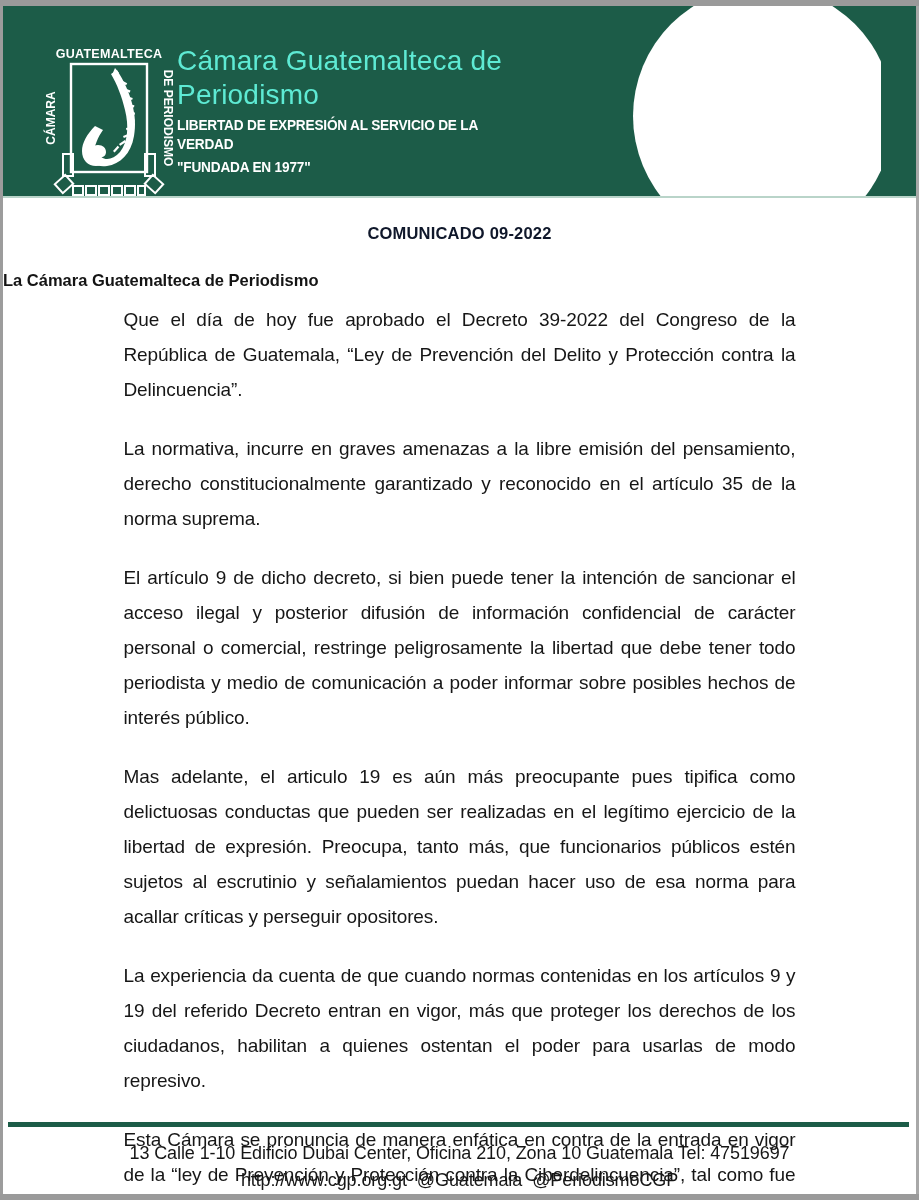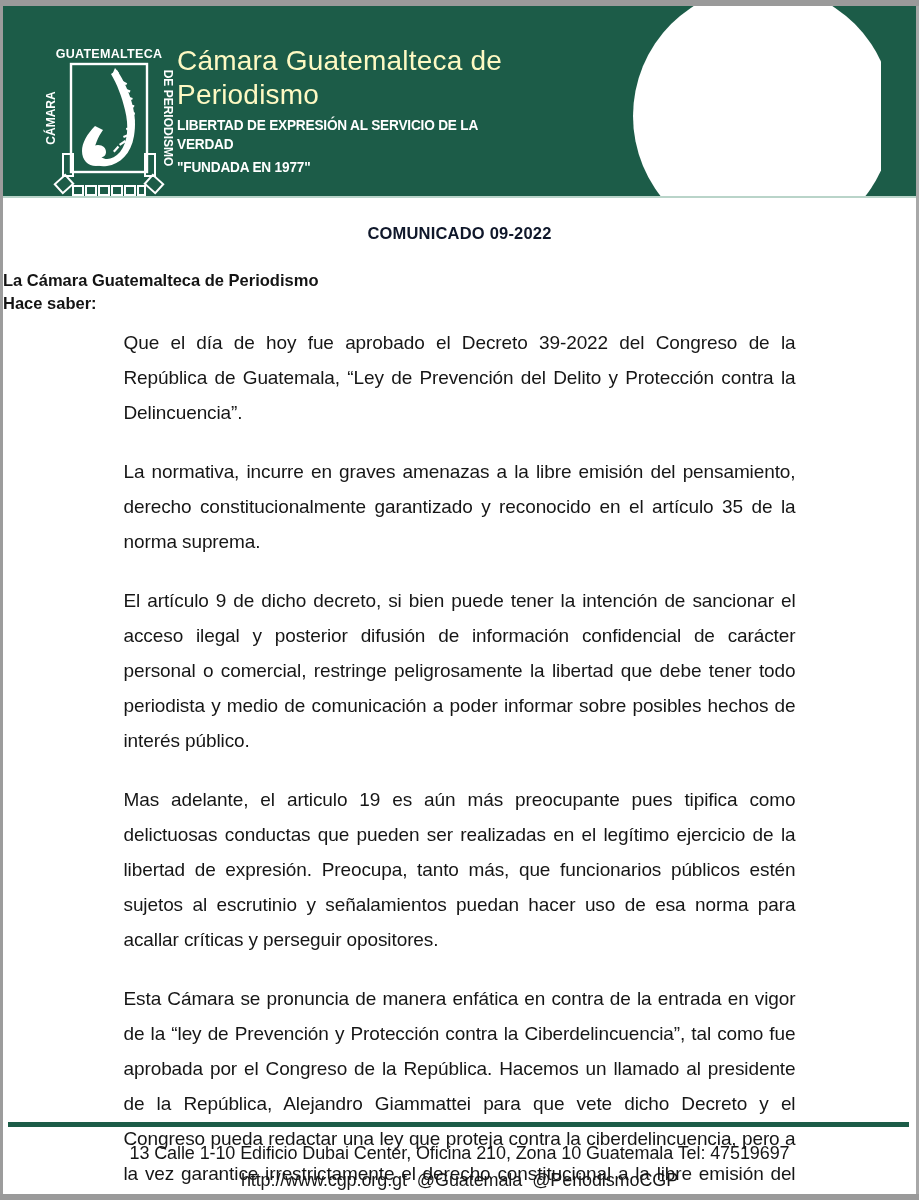--- a/index.html
+++ b/index.html
@@ -92,21 +92,21 @@
     left: 174px;
     top: 38px;
     width: 360px;
     color: #ffffff;
   }
   .wm-title {
     font-size: 28px;
     line-height: 34px;
     font-weight: 400;
     letter-spacing: .2px;
-    color: #fef9c3;
+    color: #5eead4;
     white-space: pre-line;
   }
   .wm-sub1 {
     margin-top: 4px;
     font-size: 14.5px;
     line-height: 19px;
     font-weight: 700;
     letter-spacing: -0.2px;
     transform: scaleX(.94);
     transform-origin: left center;
@@ -281,28 +281,28 @@
     </div>
   </div>
   <div class="header-rule"></div>
 
   <div class="doc">
 
     <div class="doc-title">COMUNICADO 09-2022</div>
 
     <div class="doc-subtitle">
       <span>La Cámara Guatemalteca de Periodismo</span>
-      <span class="l2">Hace saber:</span>
     </div>
 
     <div class="body-col">
       <p class="para">Que el día de hoy fue aprobado el Decreto 39-2022 del Congreso de la República de Guatemala, “Ley de Prevención del Delito y Protección contra la Delincuencia”.</p>
       <p class="para">La normativa, incurre en graves amenazas a la libre emisión del pensamiento, derecho constitucionalmente garantizado y reconocido en el artículo 35 de la norma suprema.</p>
       <p class="para">El artículo 9 de dicho decreto, si bien puede tener la intención de sancionar el acceso ilegal y posterior difusión de información confidencial de carácter personal o comercial, restringe peligrosamente la libertad que debe tener todo periodista y medio de comunicación a poder informar sobre posibles hechos de interés público.</p>
       <p class="para">Mas adelante, el articulo 19 es aún más preocupante pues tipifica como delictuosas conductas que pueden ser realizadas en el legítimo ejercicio de la libertad de expresión. Preocupa, tanto más, que funcionarios públicos estén sujetos al escrutinio y señalamientos puedan hacer uso de esa norma para acallar críticas y perseguir opositores.</p>
+      <p class="para">La experiencia da cuenta de que cuando normas contenidas en los artículos 9 y 19 del referido Decreto entran en vigor, más que proteger los derechos de los ciudadanos, habilitan a quienes ostentan el poder para usarlas de modo represivo.</p>
       <p class="para">Esta Cámara se pronuncia de manera enfática en contra de la entrada en vigor de la “ley de Prevención y Protección contra la Ciberdelincuencia”, tal como fue aprobada por el Congreso de la República.  Hacemos un llamado al presidente de la República, Alejandro Giammattei para que vete dicho Decreto y el Congreso pueda redactar una ley que proteja contra la ciberdelincuencia, pero a la vez garantice irrestrictamente el derecho constitucional a la libre emisión del pensamiento, que es lo que caracteriza a un Estado democrático y civilizado.</p>
 
     </div>
   </div>
 
   <div class="footer-rule"></div>
   <div class="footer">
     <div class="footer-line">13 Calle 1-10 Edificio Dubai Center, Oficina 210, Zona 10 Guatemala  Tel:  47519697</div>
     <div class="footer-line">
       <span>http://www.cgp.org.gt</span><span class="sp"></span><span>@Guatemala</span><span class="sp"></span><span>@PeriodismoCGP</span>

